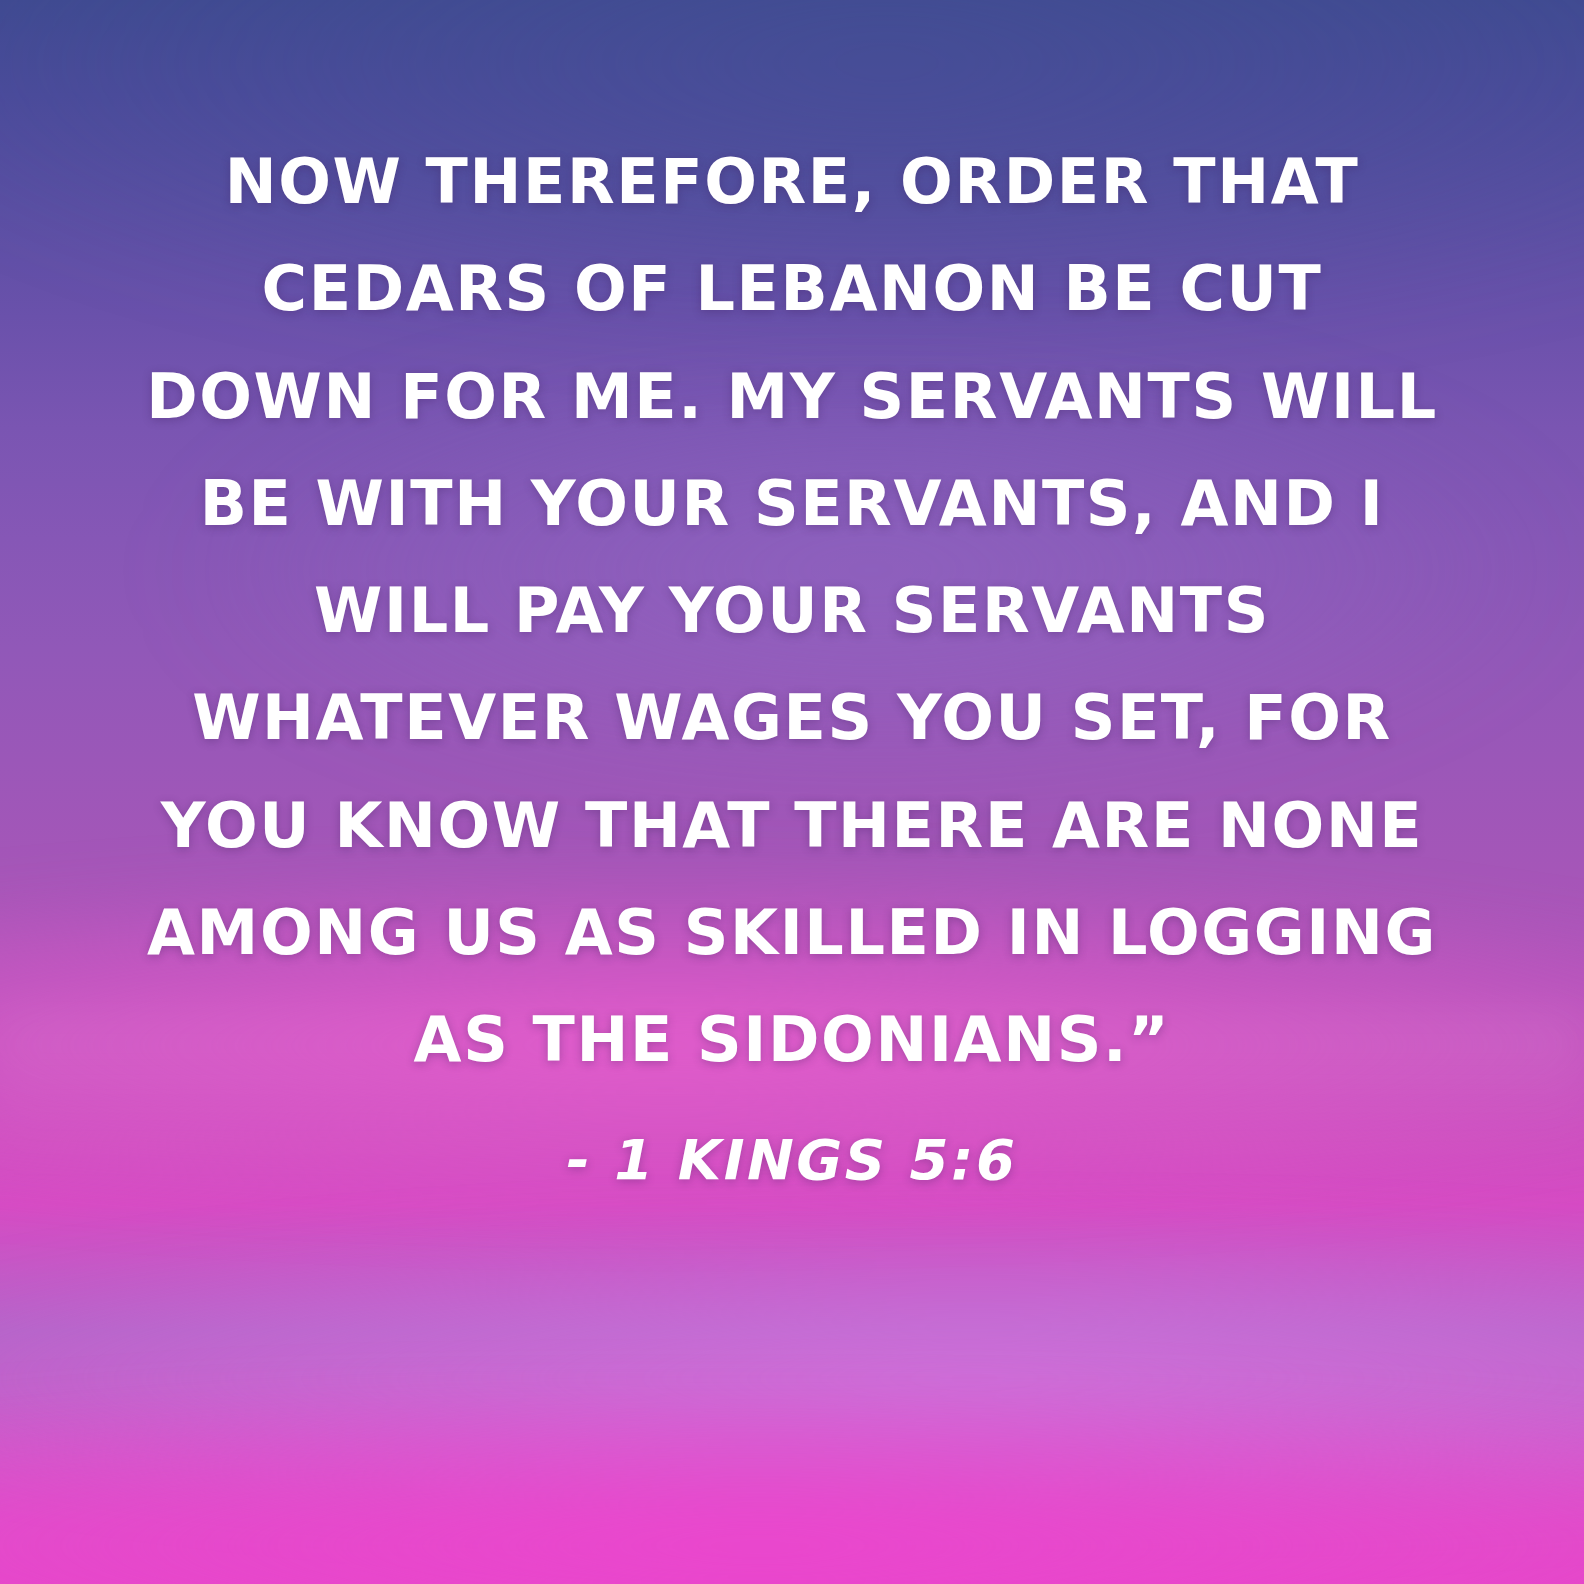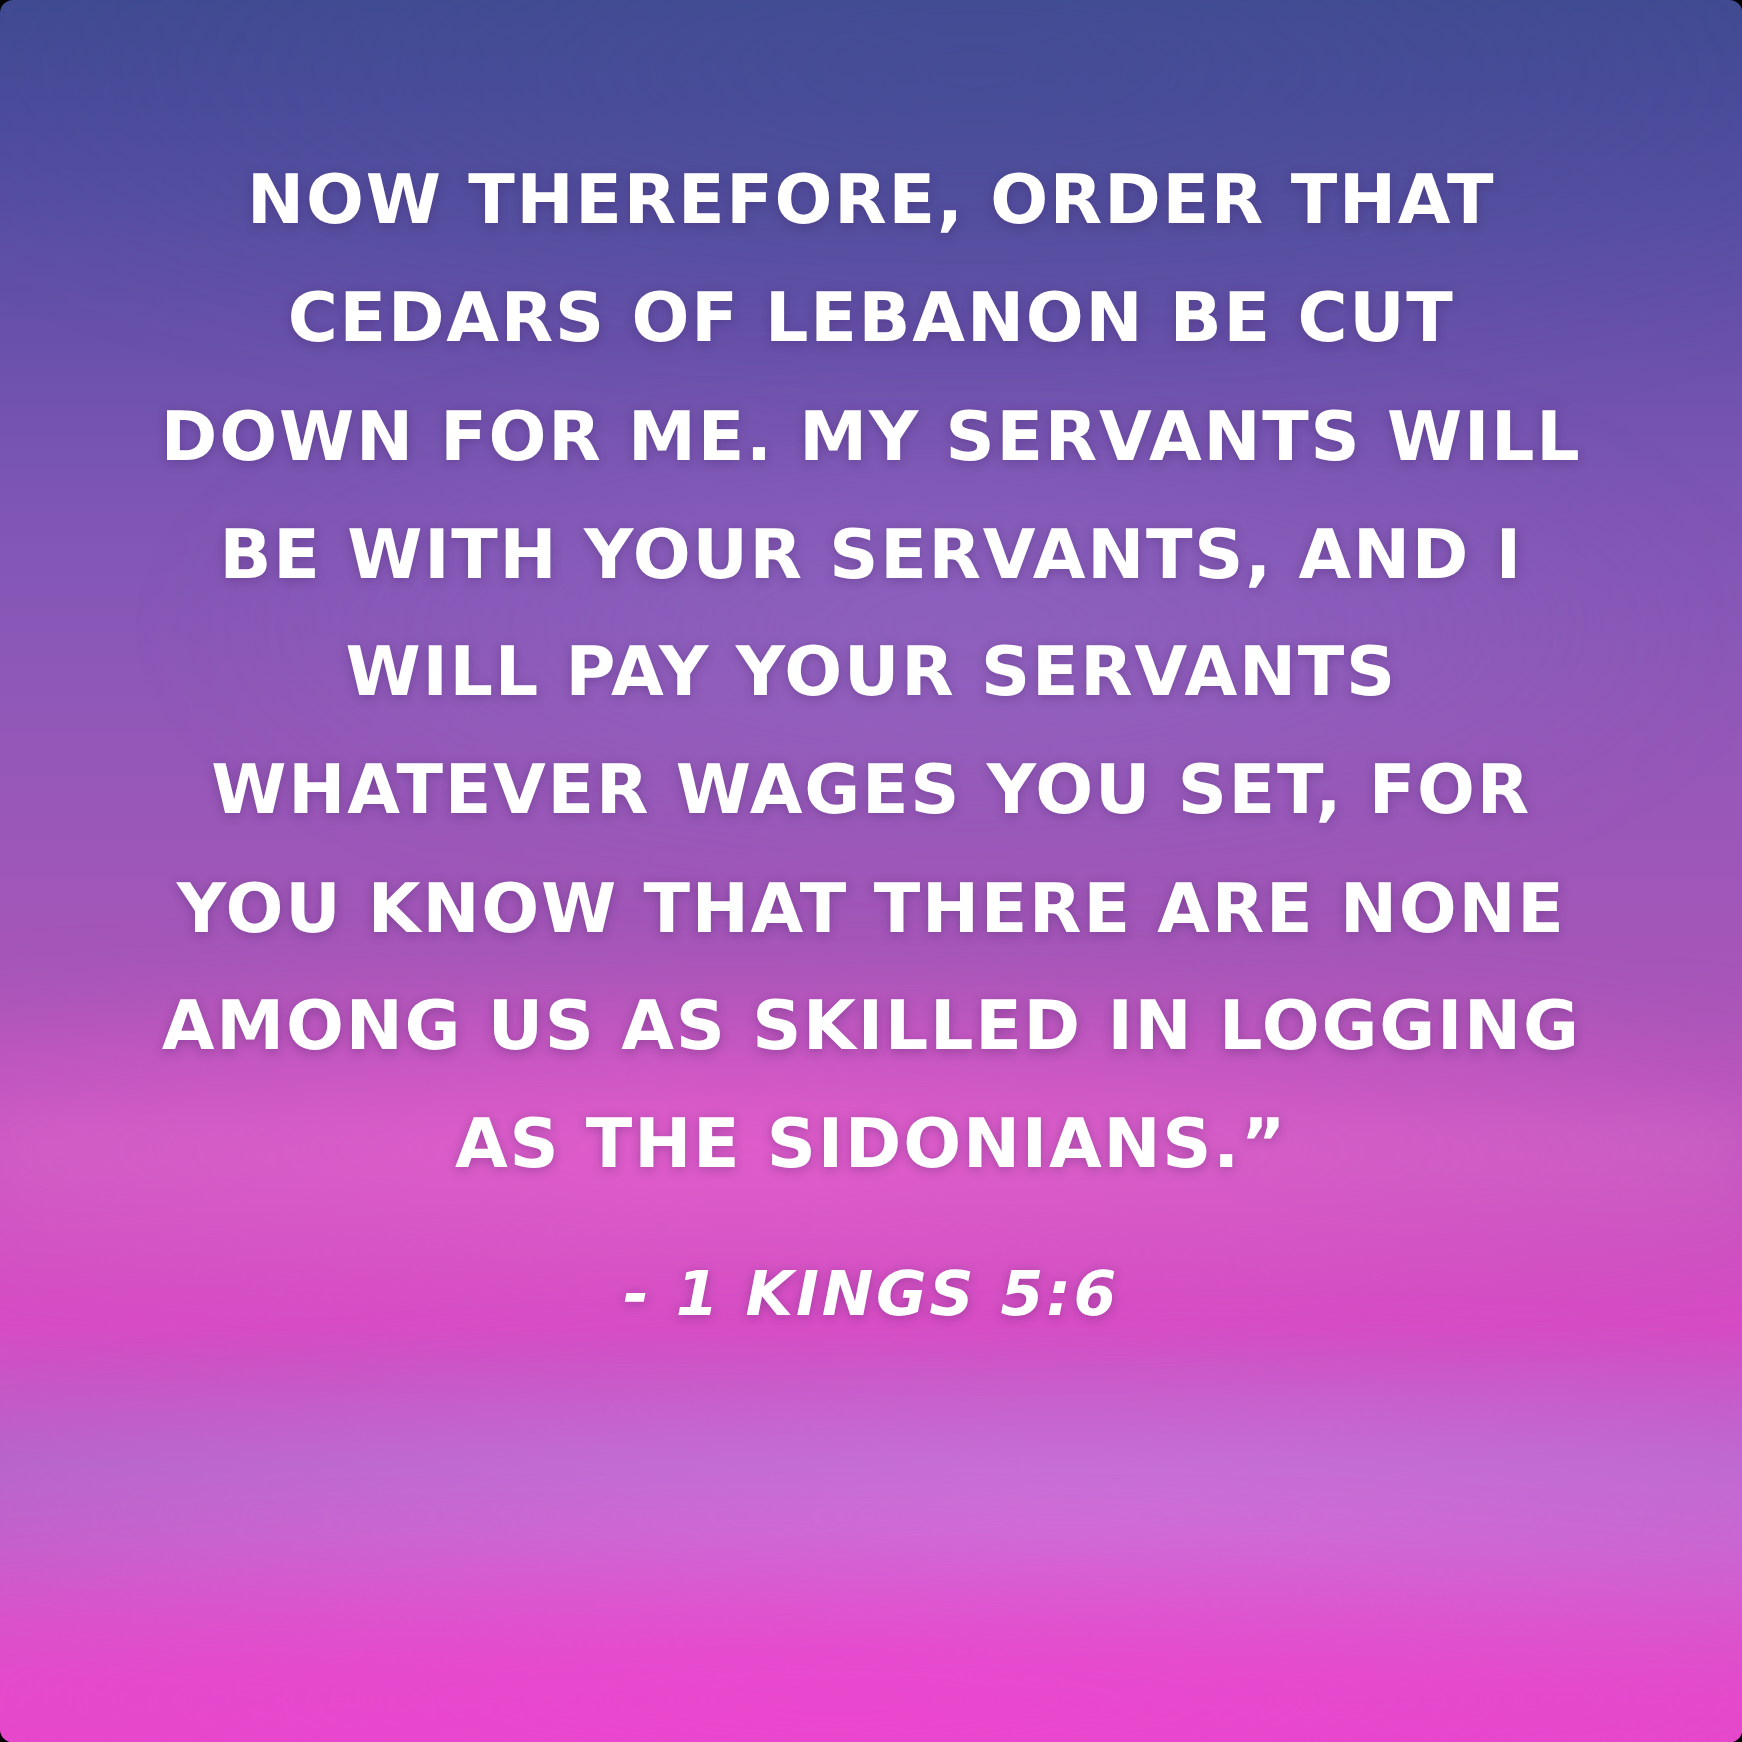--- a/index.html
+++ b/index.html
@@ -12,21 +12,20 @@
     height: 1584px;
     overflow: hidden;
   }
 
   #verse-card {
     position: relative;
     width: 1584px;
     height: 1584px;
     overflow: hidden;
     font-family: "DejaVu Sans", sans-serif;
-    border-radius: 12px;
   }
 
   
   .bg-base {
     position: absolute;
     inset: 0;
     background: linear-gradient(
       180deg,
       #3f4a91 0%,
       #4b4b9b 6%,
@@ -125,21 +124,21 @@
     font-weight: 700;
     font-size: 62px;
     line-height: 1.73;
     letter-spacing: 1.6px;
     text-transform: uppercase;
     text-shadow: 0 2px 10px rgba(60, 30, 90, 0.33);
     -webkit-font-smoothing: antialiased;
   }
 
   .reference {
-    margin-top: 51px;
+    margin-top: 34px;
     color: #ffffff;
     font-family: "DejaVu Sans", sans-serif;
     font-weight: 700;
     font-style: italic;
     font-size: 56px;
     letter-spacing: 2.5px;
     text-transform: uppercase;
     text-shadow: 0 2px 10px rgba(60, 30, 90, 0.33);
   }
 </style>

